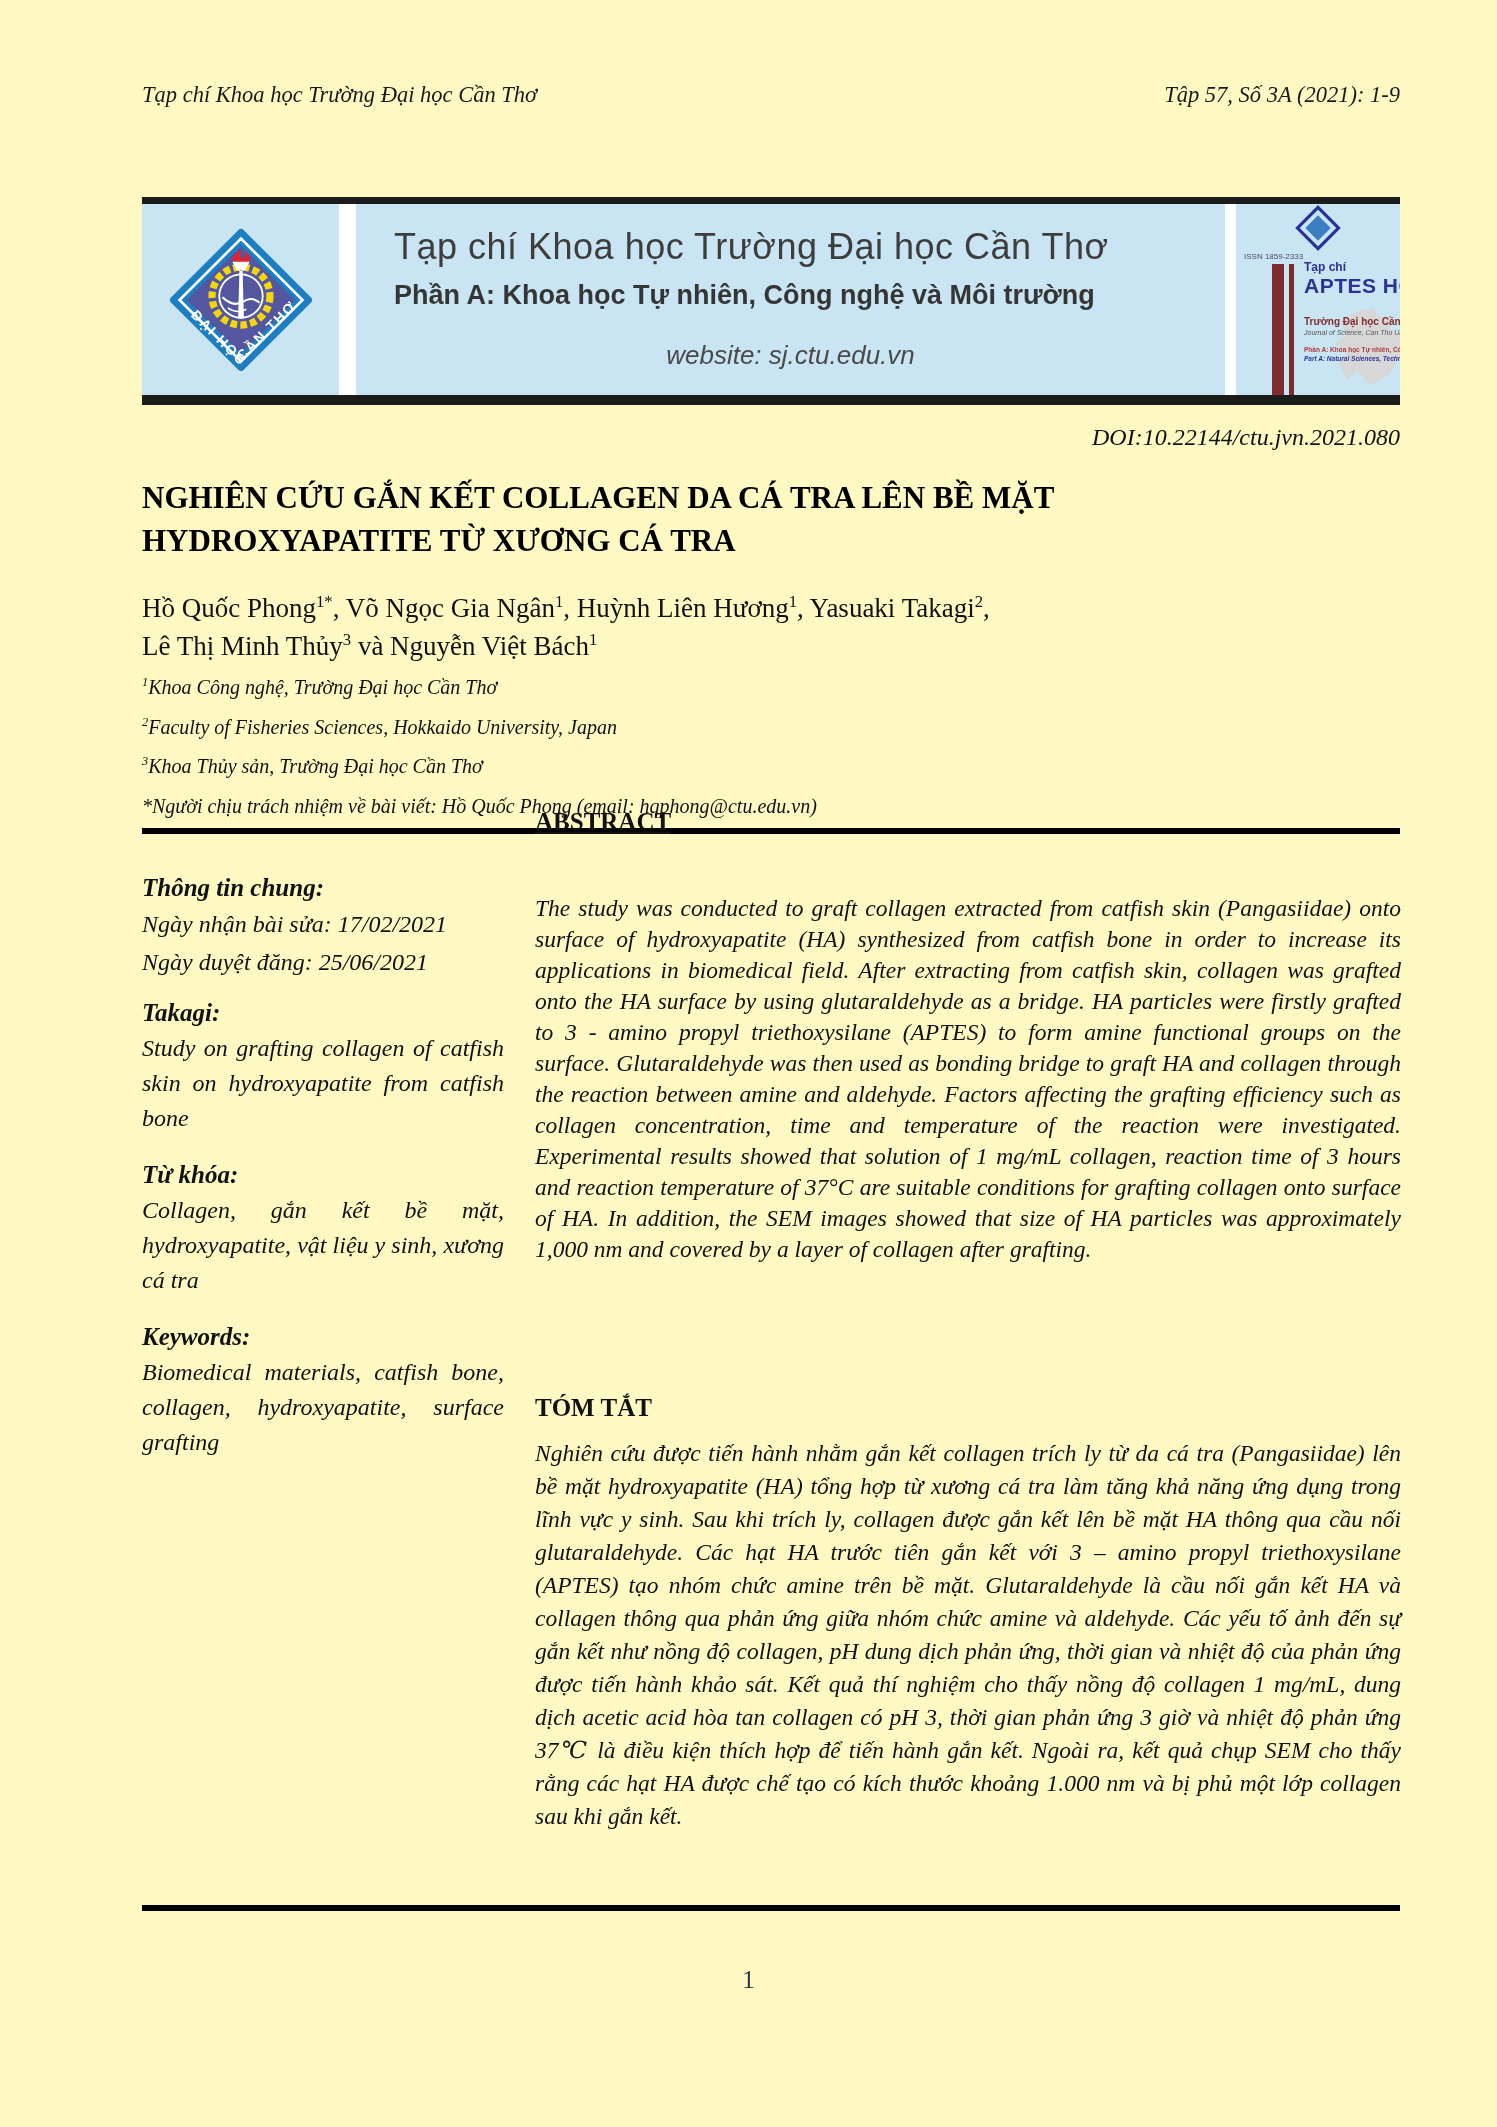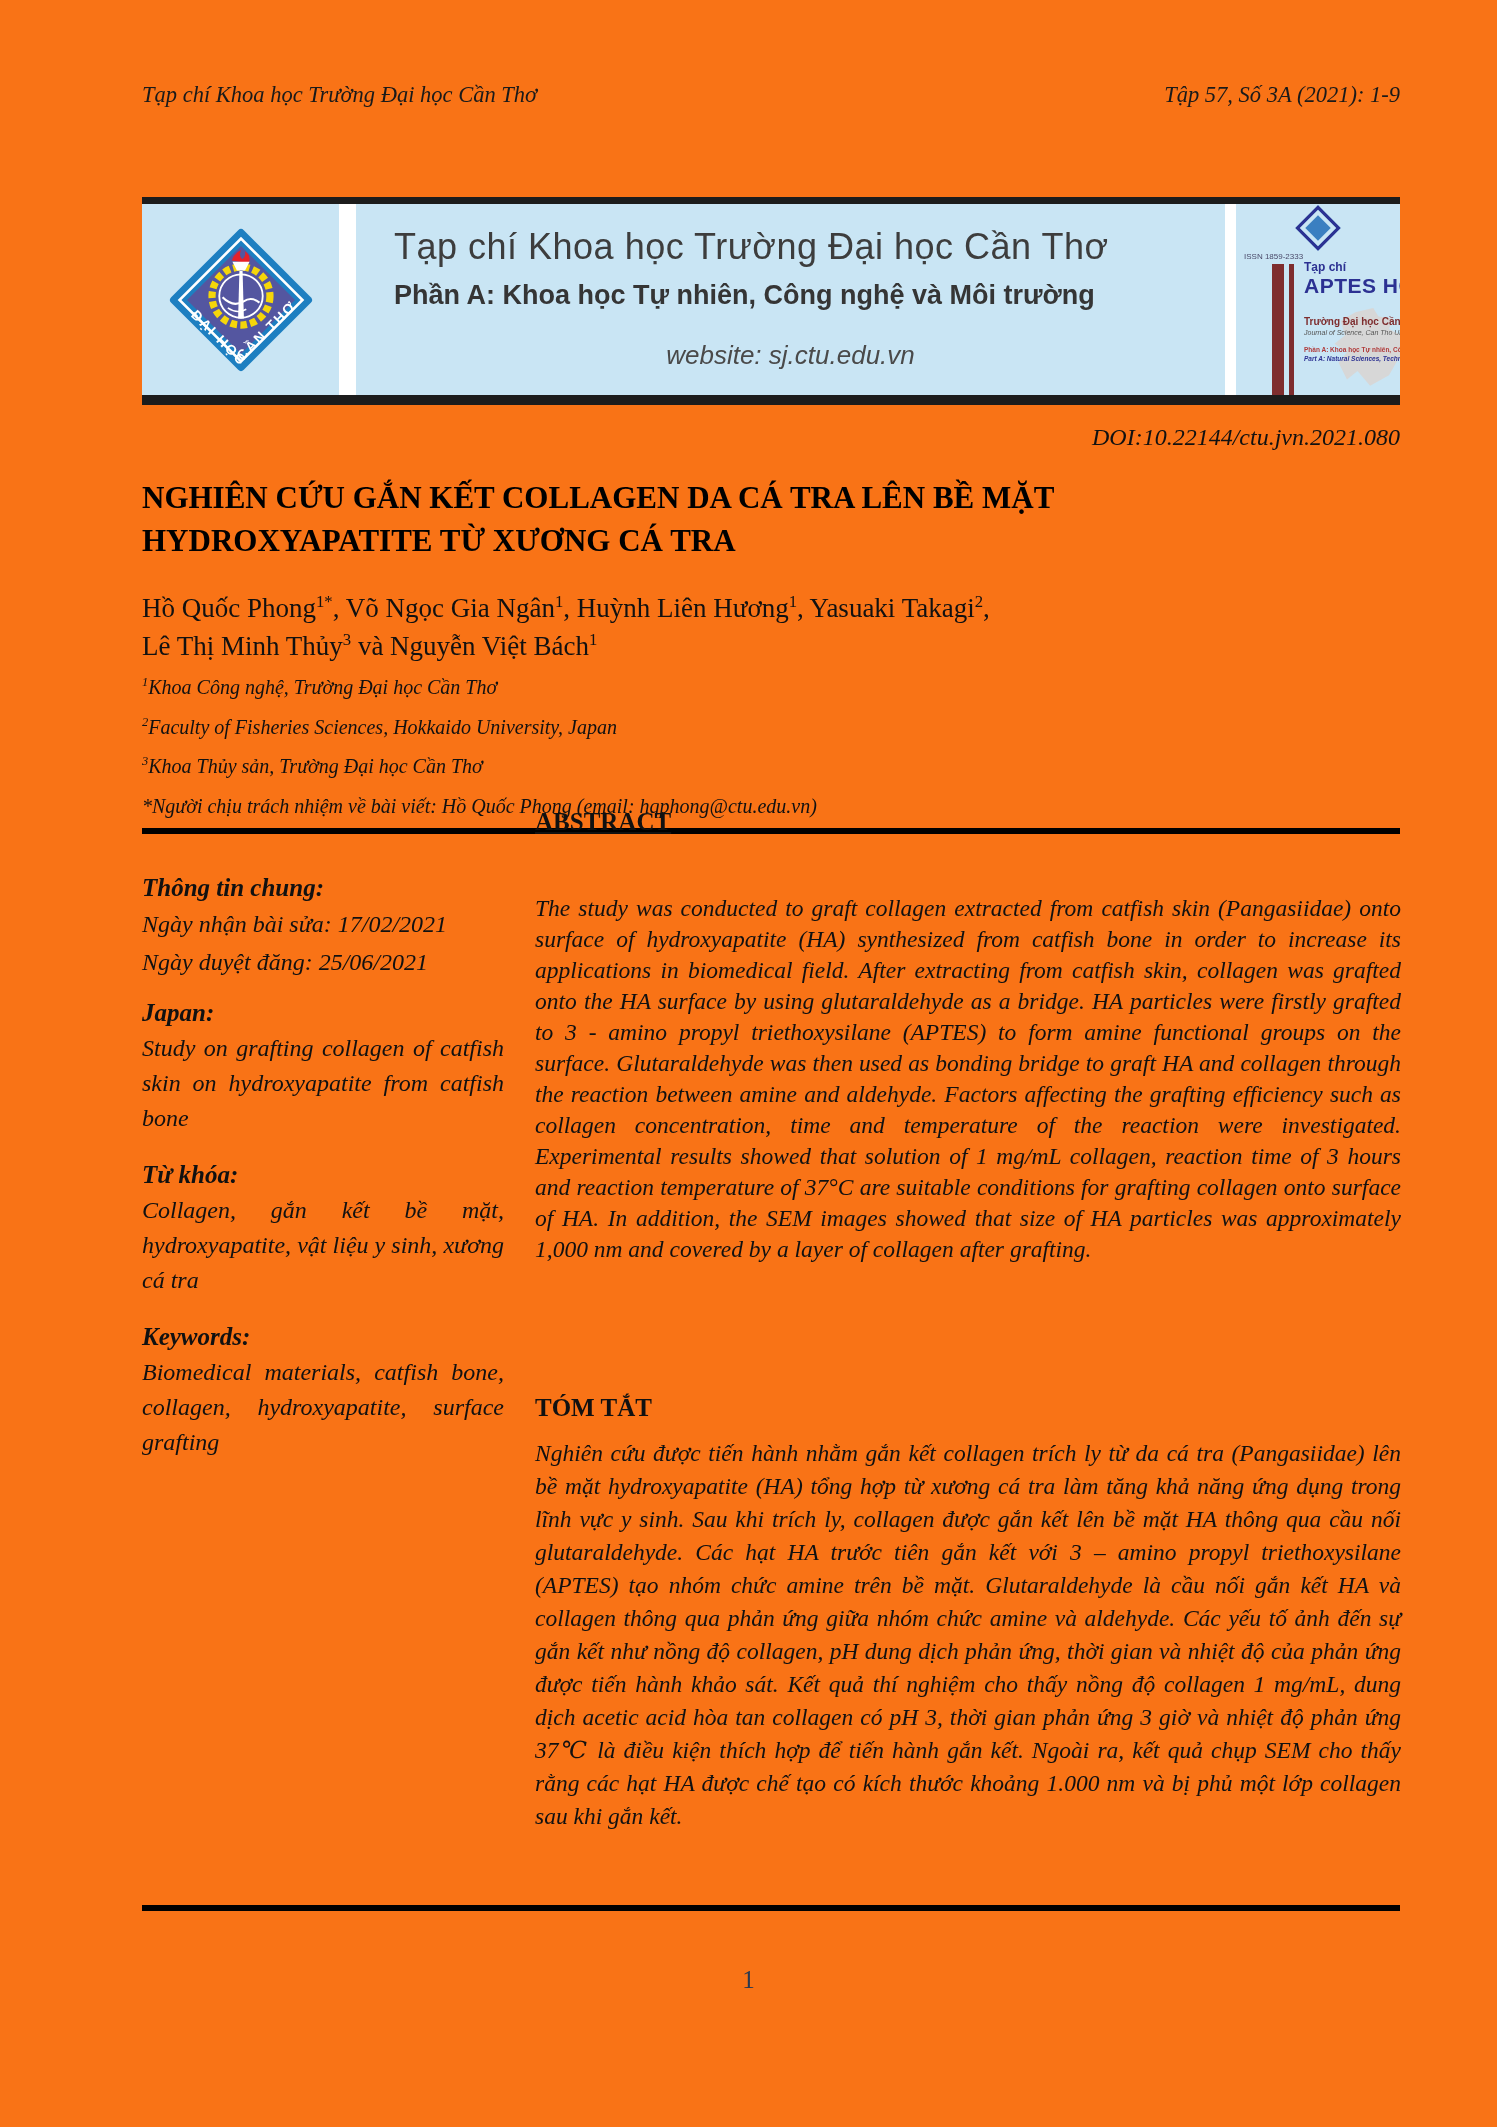--- a/index.html
+++ b/index.html
@@ -1,16 +1,16 @@
 <!DOCTYPE html>
 <html><head>
 <meta charset="utf-8">
 <style>
   html,body{margin:0;padding:0;background:#888;}
-  .page{position:relative;width:1497px;height:2127px;margin:0 auto;background:#f97316;
+  .page{position:relative;width:1497px;height:2127px;margin:0 auto;background:#fef9c3;
         font-family:"Liberation Serif","DejaVu Serif",serif;color:#111;overflow:hidden;}
   .abs{position:absolute;}
 
   
   .runhead{top:82px;font-style:italic;font-size:22.5px;color:#1a1a1a;}
   .runhead.left{left:142px;}
   .runhead.right{right:97px;text-align:right;}
 
   
   .banner{left:142px;top:197px;width:1258px;height:208px;display:flex;flex-direction:column;}
@@ -147,21 +147,21 @@
   </div>
 
   <div class="abs rule r1"></div>
 
   <div class="abs sidebar">
     <div class="sb-label">Thông tin chung:</div>
     <div class="sb-lines">
       <div>Ngày nhận bài sửa: 17/02/2021</div>
       <div>Ngày duyệt đăng: 25/06/2021</div>
     </div>
-    <div class="sb-label mt14">Japan:</div>
+    <div class="sb-label mt14">Takagi:</div>
     <div class="sb-text">Study on grafting collagen of catfish skin on hydroxyapatite from catfish bone</div>
     <div class="sb-label mt21">Từ khóa:</div>
     <div class="sb-text">Collagen, gắn kết bề mặt, hydroxyapatite, vật liệu y sinh, xương cá tra</div>
     <div class="sb-label mt21">Keywords:</div>
     <div class="sb-text">Biomedical materials, catfish bone, collagen, hydroxyapatite, surface grafting</div>
   </div>
 
   <div class="abs rcol-head abstract">ABSTRACT</div>
   <div class="abs rcol-body abstract">The study was conducted to graft collagen extracted from catfish skin (Pangasiidae) onto surface of hydroxyapatite (HA) synthesized from catfish bone in order to increase its applications in biomedical field. After extracting from catfish skin, collagen was grafted onto the HA surface by using glutaraldehyde as a bridge. HA particles were firstly grafted to 3 - amino propyl triethoxysilane (APTES) to form amine functional groups on the surface. Glutaraldehyde was then used as bonding bridge to graft HA and collagen through the reaction between amine and aldehyde. Factors affecting the grafting efficiency such as collagen concentration, time and temperature of the reaction were investigated. Experimental results showed that solution of 1 mg/mL collagen, reaction time of 3 hours and reaction temperature of 37°C are suitable conditions for grafting collagen onto surface of HA. In addition, the SEM images showed that size of HA particles was approximately 1,000 nm and covered by a layer of collagen after grafting.</div>
   <div class="abs rcol-head tomtat">TÓM TẮT</div>

